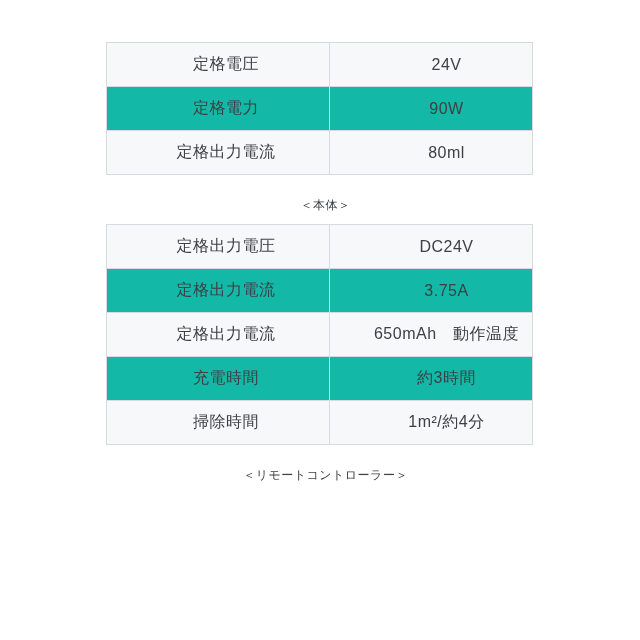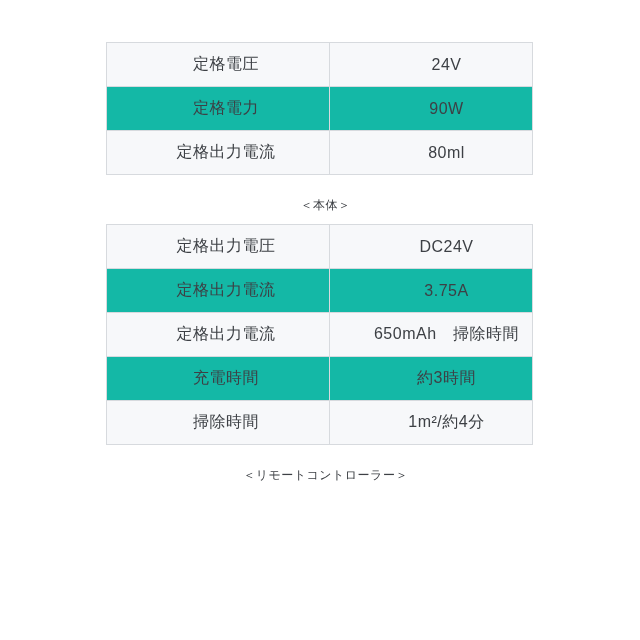--- a/index.html
+++ b/index.html
@@ -82,21 +82,21 @@
       <tr>
         <td class="label-cell">定格出力電圧</td>
         <td class="value-cell">DC24V</td>
       </tr>
       <tr>
         <td class="label-cell">定格出力電流</td>
         <td class="value-cell">3.75A</td>
       </tr>
       <tr>
         <td class="label-cell">定格出力電流</td>
-        <td class="value-cell">650mAh　掃除時間</td>
+        <td class="value-cell">650mAh　動作温度</td>
       </tr>
       <tr>
         <td class="label-cell">充電時間</td>
         <td class="value-cell">約3時間</td>
       </tr>
       <tr>
         <td class="label-cell">掃除時間</td>
         <td class="value-cell">1m²/約4分</td>
       </tr>
     </tbody>

